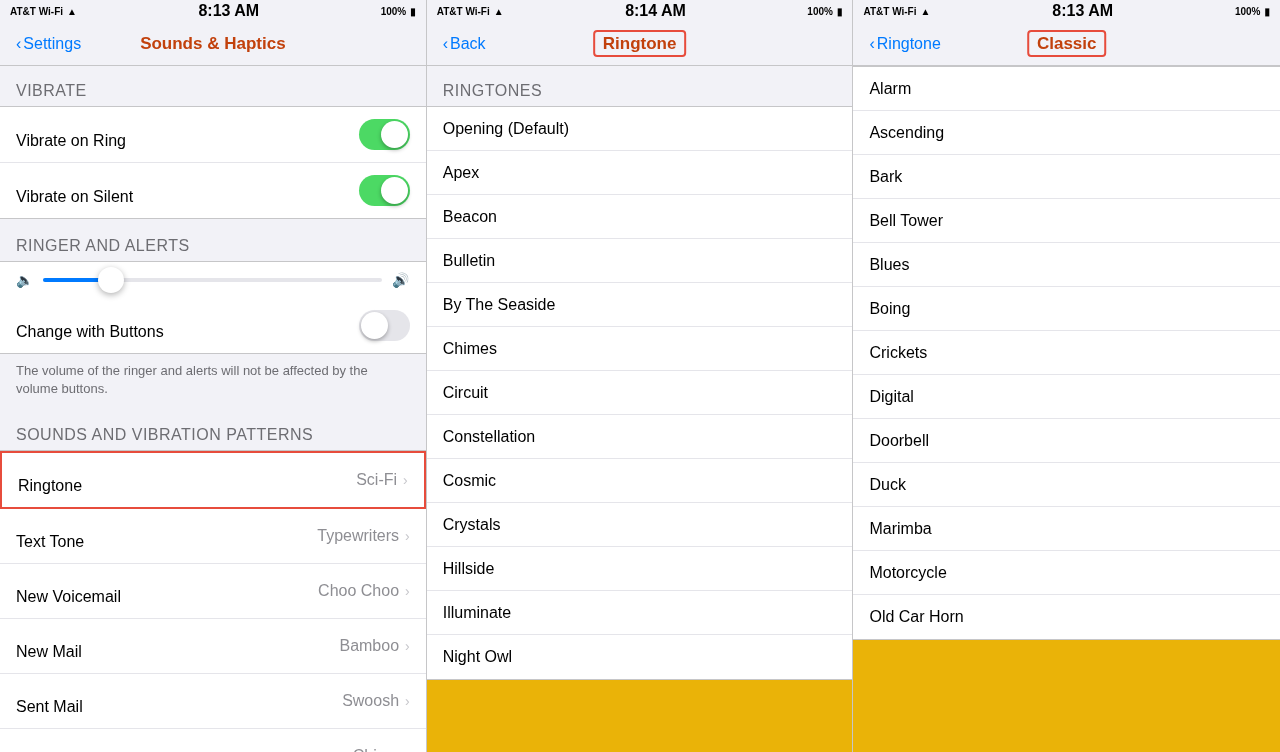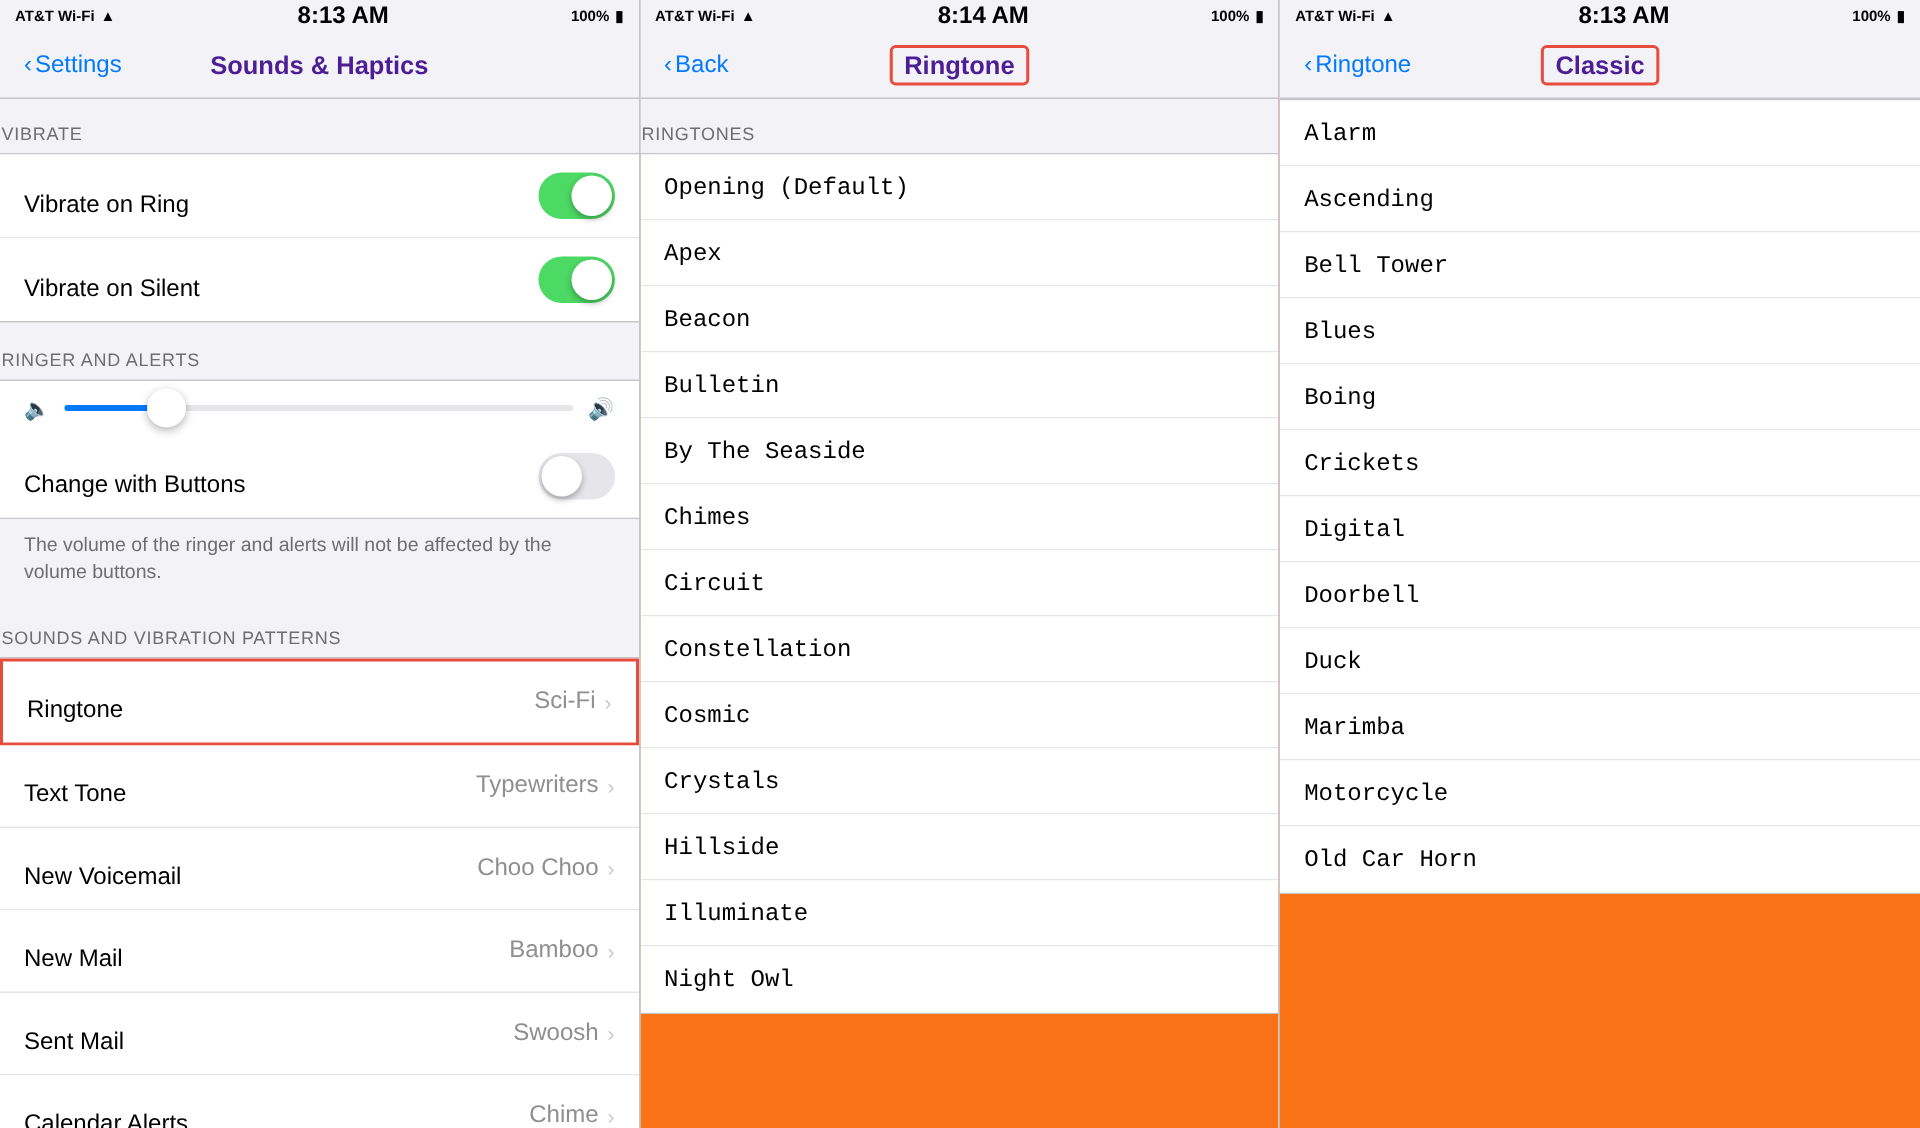--- a/index.html
+++ b/index.html
@@ -47,35 +47,35 @@
       font-size: 16px;
       gap: 2px;
       cursor: pointer;
     }
     .nav-title {
       position: absolute;
       left: 50%;
       transform: translateX(-50%);
       font-size: 17px;
       font-weight: 600;
-      color: #4c1d95;
+      color: #c2410c;
     }
     .nav-title-boxed {
       border: 2px solid #e74c3c;
       padding: 2px 8px;
       border-radius: 4px;
     }
 
     
     .section-header {
-      font-size: 12px;
+      font-size: 16px;
       font-weight: 400;
       color: #6d6d72;
       text-transform: uppercase;
-      padding: 16px 16px 6px 1px;
+      padding: 16px 16px 6px 16px;
       letter-spacing: 0.5px;
     }
 
     
     .list-section {
       background: #fff;
       border-top: 1px solid #c6c6c8;
       border-bottom: 1px solid #c6c6c8;
       margin-bottom: 2px;
     }
@@ -196,22 +196,21 @@
       cursor: pointer;
     }
     .ringtone-item:last-child { border-bottom: none; }
     .ringtone-item-label {
       font-size: 16px;
       color: #000;
     }
 
     
     .panel2-list-bg {
-      background: #f97316;
-      font-family: Liberation Mono, monospace;
+      background: #eab308;
     }
   </style>
 </head>
 <body>
 
 <div class="panel">
 
   <div class="status-bar">
     <div class="status-left">
       <span>AT&amp;T Wi-Fi</span>
@@ -414,20 +413,23 @@
 
   <div class="scroll-list panel2-list-bg">
     <div class="list-section" id="classic-list-container">
         <div class="ringtone-item">
           <span class="ringtone-item-label">Alarm</span>
         </div>
         <div class="ringtone-item">
           <span class="ringtone-item-label">Ascending</span>
         </div>
         <div class="ringtone-item">
+          <span class="ringtone-item-label">Bark</span>
+        </div>
+        <div class="ringtone-item">
           <span class="ringtone-item-label">Bell Tower</span>
         </div>
         <div class="ringtone-item">
           <span class="ringtone-item-label">Blues</span>
         </div>
         <div class="ringtone-item">
           <span class="ringtone-item-label">Boing</span>
         </div>
         <div class="ringtone-item">
           <span class="ringtone-item-label">Crickets</span>

